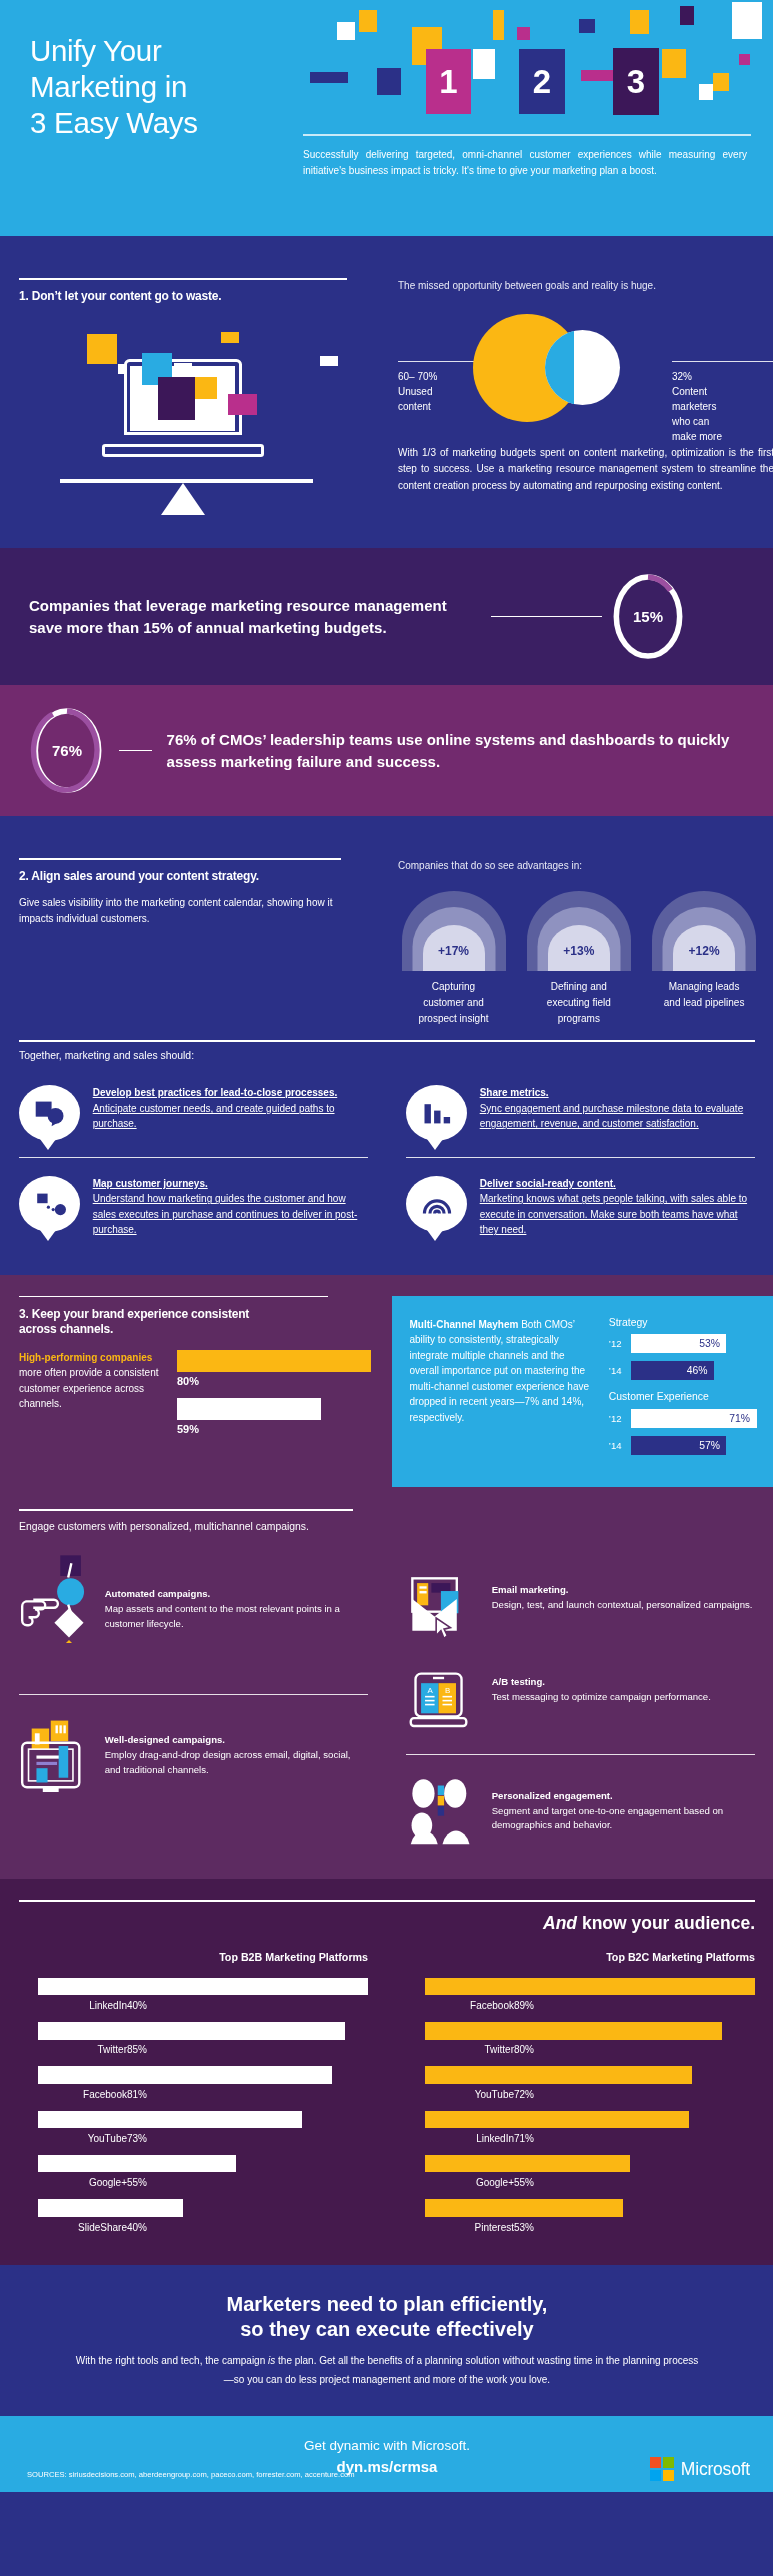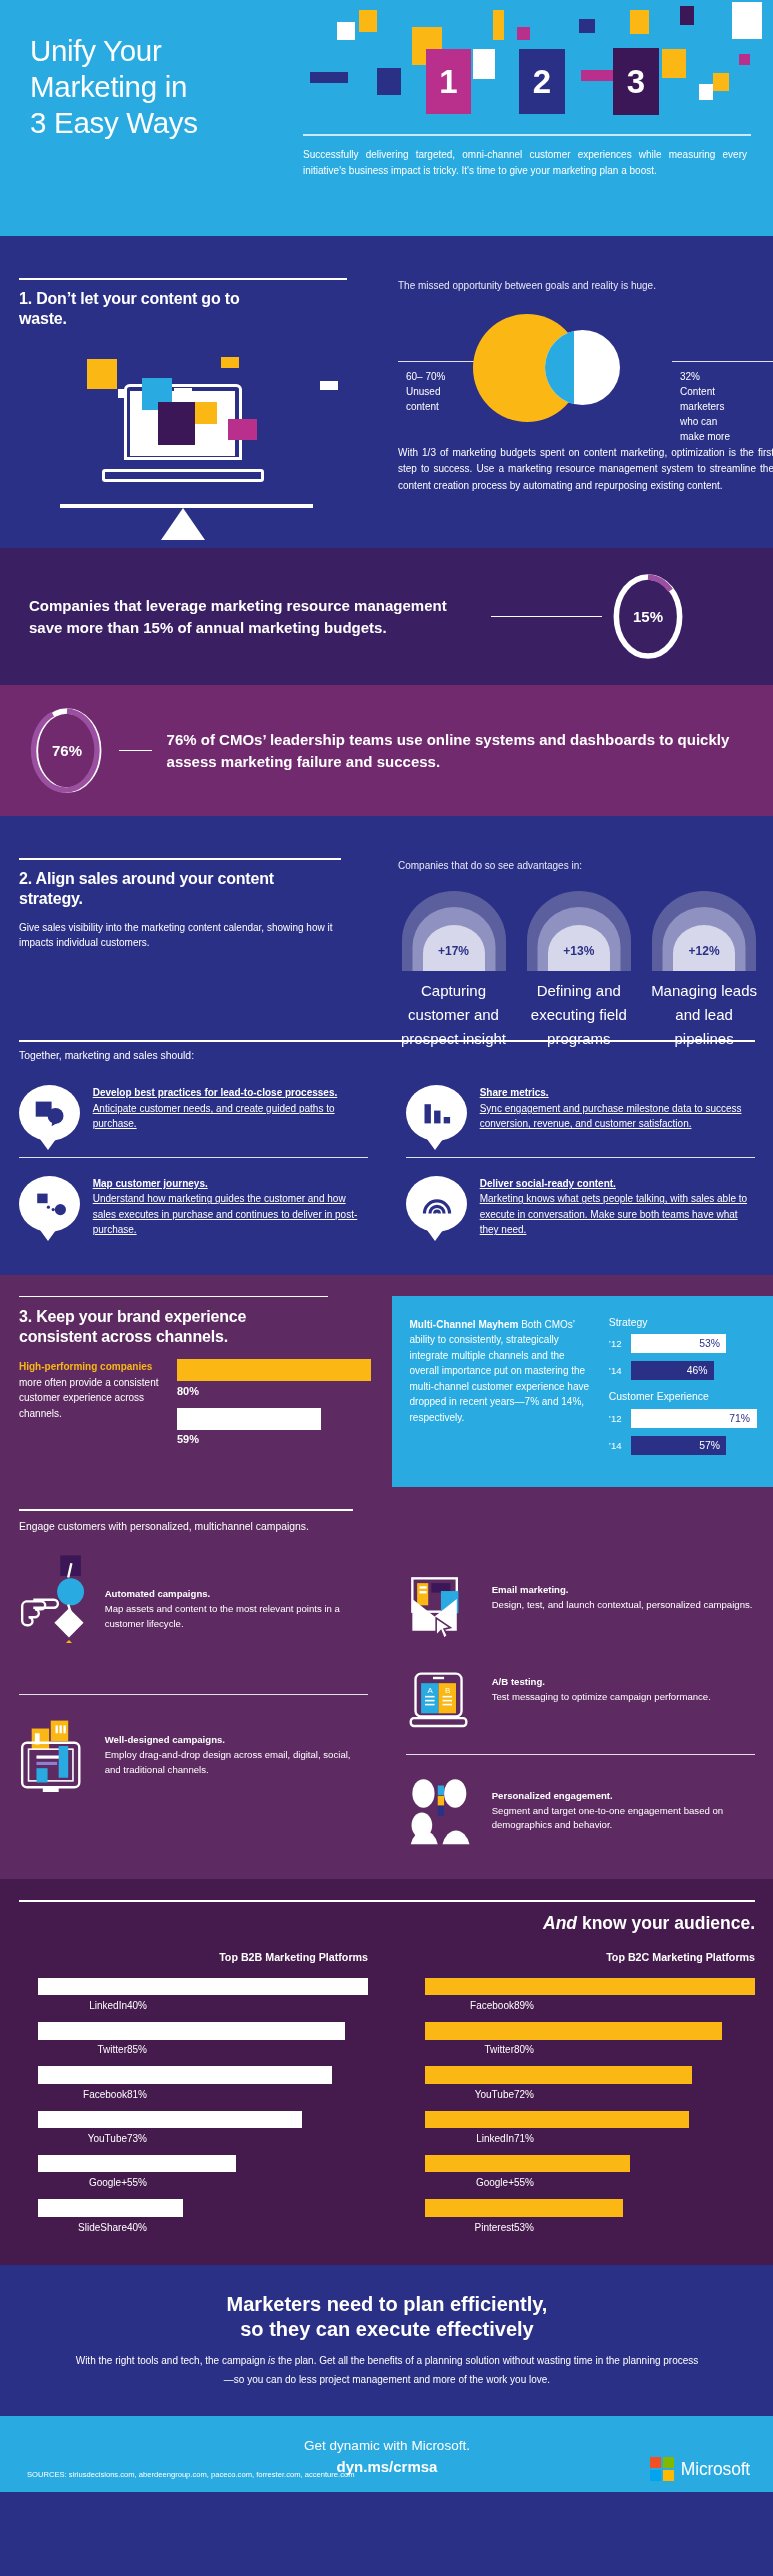--- a/index.html
+++ b/index.html
@@ -60,21 +60,21 @@
   }
 
   
   .sec1 {
     background: #2b3087;
     padding: 21px 0 22px 0;
     position: relative;
   }
   .toprule { height: 1.6px; background: #fff; }
   .sec-h {
-    color: #fff; font-size: 16px; font-weight: 700;
+    color: #fff; font-size: 12px; font-weight: 700;
     line-height: 1.24; letter-spacing: -0.2px;
   }
   .col-l { position: absolute; left: 19px; top: 21px; width: 350px; }
   .col-r { position: absolute; left: 398px; top: 21px; width: 376px; }
   .s1wrap { position: relative; height: 269px; }
   .small-lead { color: #e9eaf6; font-size: 10px; line-height: 1.5; }
 
   
   .laptop { position: relative; width: 334px; height: 199px; margin-top: 22px; }
   .lp-screen {
@@ -106,21 +106,21 @@
   .venn { position: relative; height: 127px; margin-top: 11px; }
   .venn-rule-l { position: absolute; left: 0; top: 57px; width: 92px; height: 1.2px; background: rgba(255,255,255,.85); }
   .venn-rule-r { position: absolute; left: 274px; top: 57px; width: 102px; height: 1.2px; background: rgba(255,255,255,.85); }
   .venn-c1 { position: absolute; left: 75px; top: 9.6px; width: 108px; height: 108px; border-radius: 50%; background: #fbb713; }
   .venn-c2 { position: absolute; left: 147px; top: 26px; width: 75px; height: 75px; border-radius: 50%; background: #fff; }
   .venn-lens {
     position: absolute; left: 147px; top: 26px; width: 75px; height: 75px;
     border-radius: 50%; background: #29abe2;
     clip-path: inset(0 46px 0 0);
   }
-  .venn-lab { position: absolute; color: #fff; font-size: 10px; line-height: 1.5; width: 76px; margin-left: 8px; }
+  .venn-lab { position: absolute; color: #fff; font-size: 10px; line-height: 1.5; width: 76px; }
   .venn-lab.left { left: 0; top: 65px; }
   .venn-lab.right { left: 274px; top: 65px; }
   .para { color: #fff; font-size: 10px; line-height: 1.62; text-align: justify; }
 
   
   .band15 {
     background: #3b1f63; padding: 24px 29px; position: relative;
     display: flex; align-items: center; min-height: 127px;
   }
   .band15 .txt { color: #fff; font-size: 15px; font-weight: 700; line-height: 1.42; width: 446px; }
@@ -149,21 +149,21 @@
     position: absolute; bottom: 0; left: 50%; transform: translateX(-50%);
     border-radius: 50% 50% 0 0 / 62% 62% 0 0;
   }
   .arc .a1 { width: 104px; height: 80px; background: #5b5f9e; }
   .arc .a2 { width: 83px; height: 64px; background: #8f92c0; }
   .arc .a3 { width: 62px; height: 46px; background: #d6d7ea; }
   .arc .pct {
     position: absolute; left: 0; right: 0; bottom: 12.7px;
     text-align: center; color: #2b3087; font-size: 12px; font-weight: 700;
   }
-  .arclab { color: #fff; font-size: 15px; line-height: 1.6; margin-top: 8px; }
+  .arclab { color: #fff; font-size: 10px; line-height: 1.6; margin-top: 8px; }
 
   
   .together { background: #2b3087; padding: 14.3px 0 21px 0; }
   .tg-lead { color: #fff; font-size: 10.4px; margin: 8px 0 0 0; }
   .grid2 { display: flex; gap: 0; }
   .gcol { width: 50%; padding: 0 19px; }
   .gcell { display: flex; gap: 12.7px; padding: 17.5px 0 16px 0; align-items: flex-start; }
   .gcell.divided { border-top: 1.2px solid rgba(255,255,255,.85); }
   .bubble {
     flex: 0 0 auto; width: 61px; height: 56px; background: #fff;
@@ -470,21 +470,21 @@
         <div class="gcell">
           <div class="bubble">
             <svg width="29" height="24" viewBox="0 0 36 30">
                 <rect x="3" y="4" width="8" height="24" fill="#2b3087"></rect>
                 <rect x="15" y="12" width="8" height="16" fill="#2b3087"></rect>
                 <rect x="27" y="20" width="8" height="8" fill="#2b3087"></rect>
               </svg>
           </div>
           <div class="gtxt">
             <b>Share metrics.</b>
-            <span>Sync engagement and purchase milestone data to success conversion, revenue, and customer satisfaction.</span>
+            <span>Sync engagement and purchase milestone data to evaluate engagement, revenue, and customer satisfaction.</span>
           </div>
         </div>
 
         <div class="gcell divided">
           <div class="bubble">
             <svg width="32" height="22" viewBox="0 0 40 28">
                 <path d="M4 26 A16 16 0 0 1 36 26" fill="none" stroke="#2b3087" stroke-width="4"></path>
                 <path d="M11 26 A9 9 0 0 1 29 26" fill="none" stroke="#2b3087" stroke-width="4"></path>
                 <path d="M17 26 A3 3 0 0 1 23 26" fill="none" stroke="#2b3087" stroke-width="4"></path>
               </svg>

